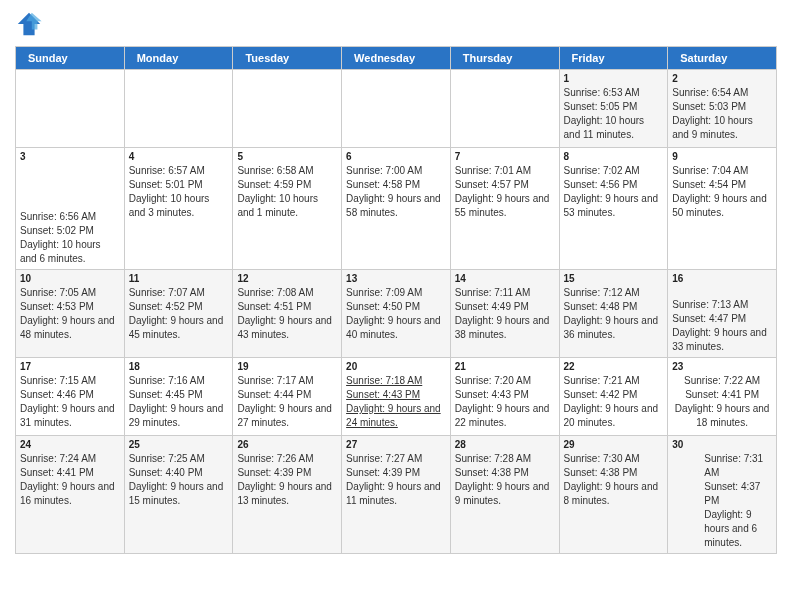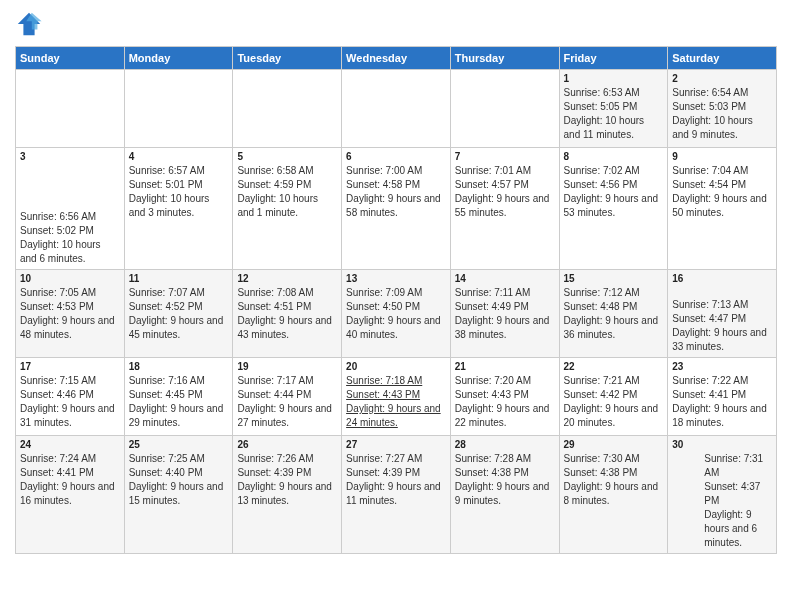--- a/index.html
+++ b/index.html
@@ -53,21 +53,21 @@
     table {
       width: 100%;
       border-collapse: collapse;
       table-layout: fixed;
     }
     thead tr th {
       background-color: #2a74c5;
       color: #fff;
       font-size: 11px;
       font-weight: bold;
-      padding: 5px 4px;
+      padding: 5px 12px;
       text-align: left;
       border: 1px solid #ccc;
     }
     tbody tr td {
       border: 1px solid #ccc;
       vertical-align: top;
       padding: 3px 4px;
       font-size: 8.5px;
       color: #222;
       height: 78px;
@@ -264,21 +264,21 @@
 Daylight: 9 hours and 22 minutes.</div>
           </td>
           <td>
             <span class="day-number">22</span>
             <div class="day-info" style="white-space: pre-line;">Sunrise: 7:21 AM
 Sunset: 4:42 PM
 Daylight: 9 hours and 20 minutes.</div>
           </td>
           <td>
             <span class="day-number">23</span>
-            <div class="day-info" style="white-space: pre-line;">Sunrise: 7:22 AM
+            <div class="day-info" style="white-space: pre-line; text-align: center;">Sunrise: 7:22 AM
 Sunset: 4:41 PM
 Daylight: 9 hours and 18 minutes.</div>
           </td>
         </tr>
         <tr>
           <td>
             <span class="day-number">24</span>
             <div class="day-info" style="white-space: pre-line;">Sunrise: 7:24 AM
 Sunset: 4:41 PM
 Daylight: 9 hours and 16 minutes.</div>

